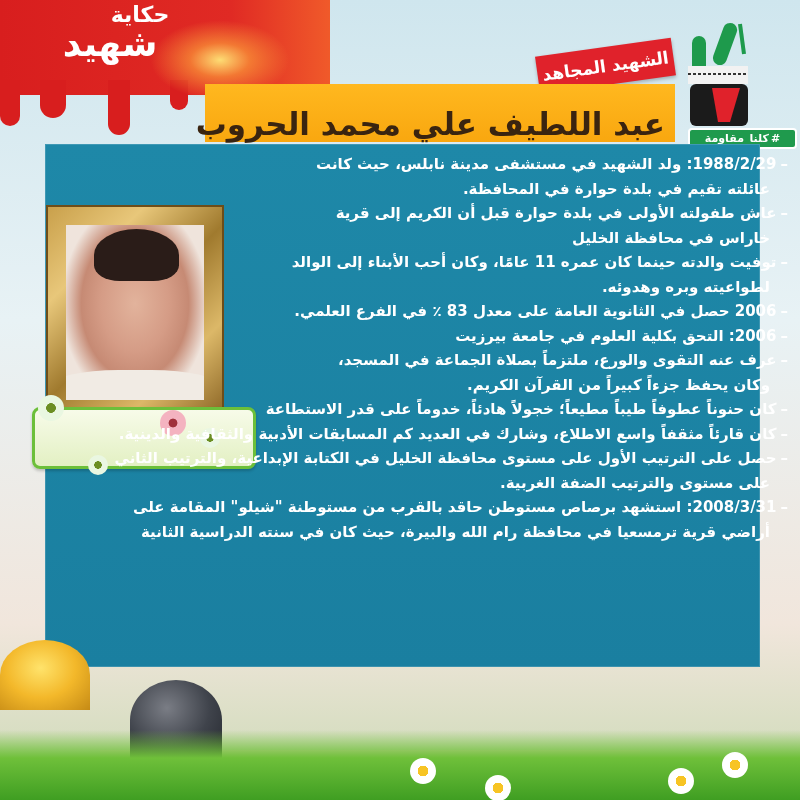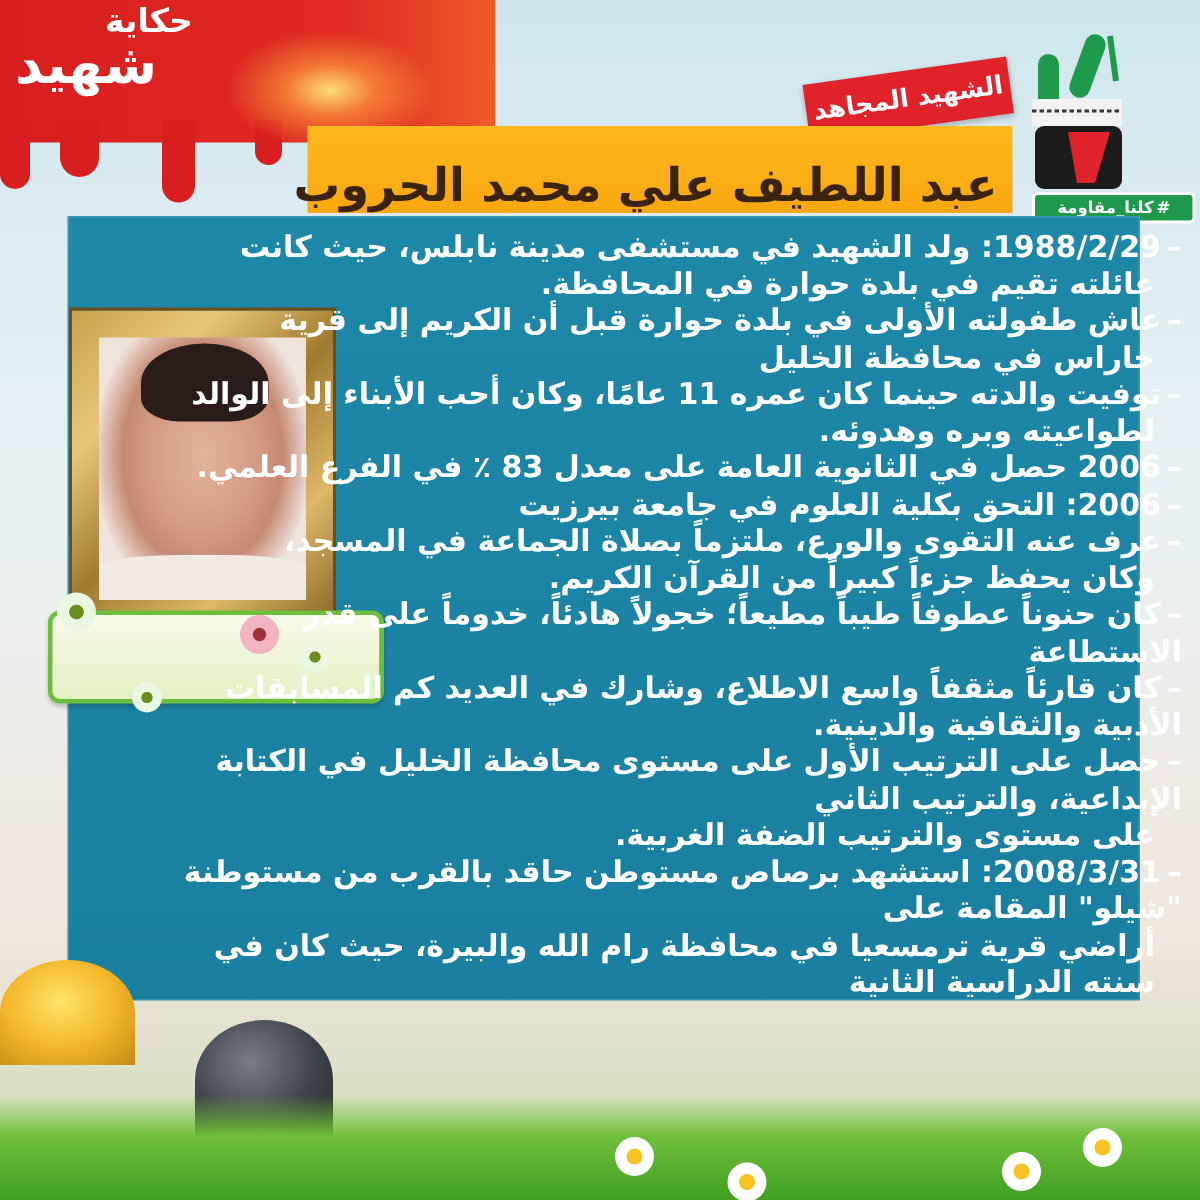--- a/index.html
+++ b/index.html
@@ -8,21 +8,21 @@
     font-family: "DejaVu Sans", sans-serif;
     background: linear-gradient(180deg, #cfe6ee 0%, #e8f2f5 40%, #f1e6dc 78%, #c9d9b3 100%);
   }
   .red-banner {
     position:absolute; left:0; top:0; width:330px; height:95px;
     background: linear-gradient(90deg, #d81e1e 0%, #e02a24 70%, #f05a2a 100%);
   }
   .drip { position:absolute; background:#d81e1e; border-radius:0 0 14px 14px; }
   .brand-title {
     position:absolute; left:10px; top:4px; width:200px; height:80px;
-    color:#fff; font-weight:bold; text-align:left; line-height:1;
+    color:#fff; font-weight:bold; text-align:center; line-height:1;
     direction:rtl;
   }
   .brand-title .l1 { display:block; font-size:22px; margin-left:60px; }
   .brand-title .l2 { display:block; font-size:36px; }
   .sunburst {
     position:absolute; left:150px; top:20px; width:140px; height:80px;
     background: radial-gradient(ellipse at center, rgba(255,230,120,0.95) 0%, rgba(255,170,60,0.6) 30%, rgba(255,120,40,0) 70%);
   }
   .tag-red {
     position:absolute; left:537px; top:47px; width:137px; height:38px;
@@ -44,21 +44,21 @@
     color:#fff; font-size:11px; font-weight:bold; direction:rtl;
     display:flex; align-items:center; justify-content:center; gap:2px;
   }
   .panel {
     position:absolute; left:45px; top:144px; width:715px; height:523px;
     background: linear-gradient(180deg, #1e88a8 0%, #1a7fa0 100%);
     box-shadow: 0 0 0 1px rgba(255,255,255,0.15) inset;
   }
   .bio {
     position:absolute; left:100px; top:152px; width:688px;
-    direction:rtl; color:#fff; font-weight:bold; font-size:20px; line-height:24.5px;
+    direction:rtl; color:#fff; font-weight:bold; font-size:15px; line-height:24.5px;
     list-style:none; margin:0; padding:0;
   }
   .bio li { text-indent:0; }
   .bio li .dash { margin-left:4px; }
   .bio li .cont { display:block; padding-right:18px; }
   .frame {
     position:absolute; left:46px; top:205px; width:178px; height:215px;
     background: linear-gradient(135deg, #c9a04b 0%, #e8c77a 25%, #a07a2e 50%, #dcb868 75%, #8a6424 100%);
     border:2px solid #6d4d19; box-sizing:border-box;
   }

